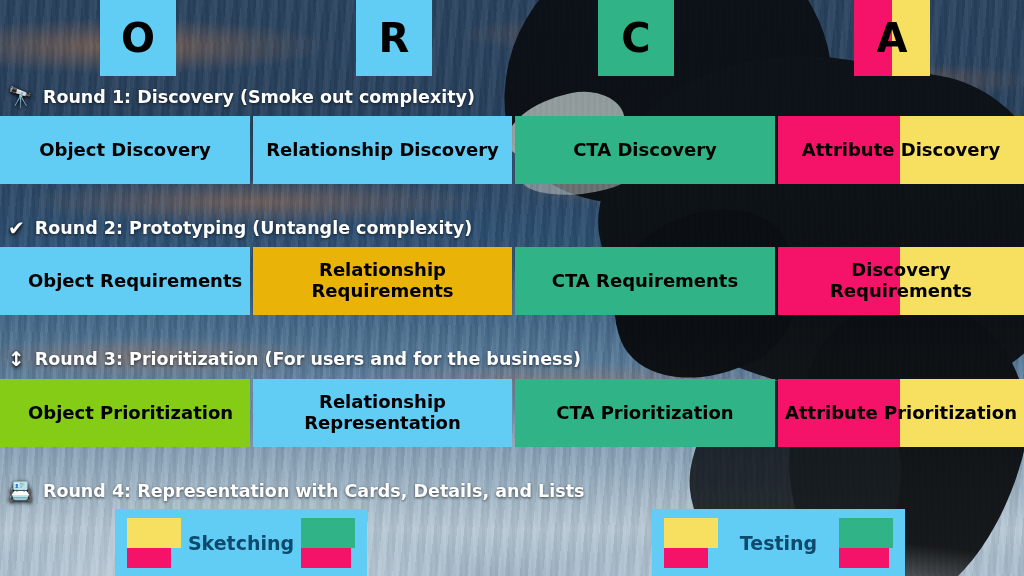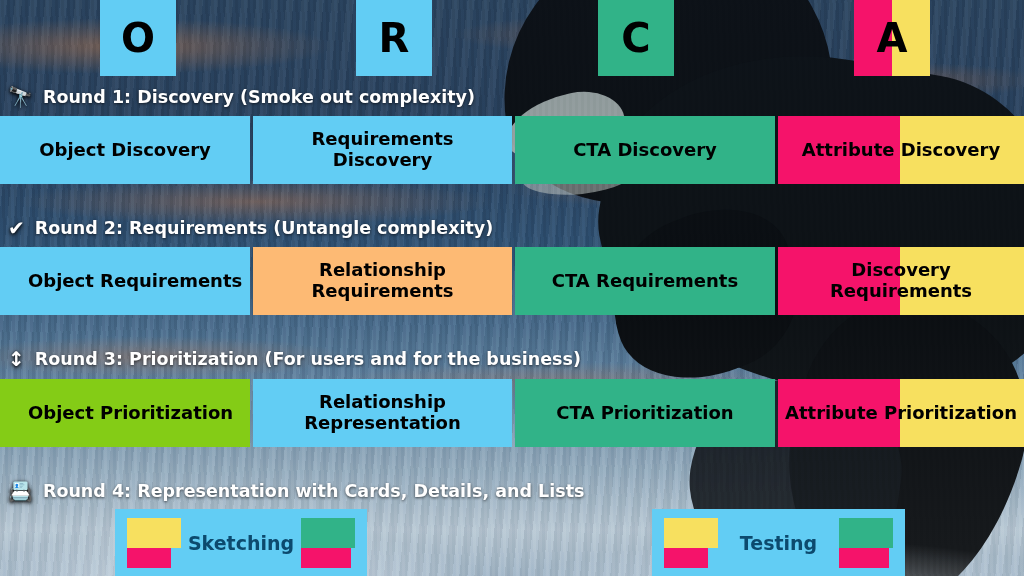--- a/index.html
+++ b/index.html
@@ -174,40 +174,40 @@
   <div id="rounds">
       <div class="round-head" style="top: 82px;">
         <span class="rh-icon">🔭</span>
         <span>Round 1: Discovery (Smoke out complexity)</span>
       </div>
       <div class="bar-row" style="top: 116px;">
         <div class="bar" style="left: 0px; width: 250px; background: rgb(98, 205, 244);">
           <span class="bar-label">Object Discovery</span>
         </div>
         <div class="bar" style="left: 253px; width: 259px; background: rgb(98, 205, 244);">
-          <span class="bar-label">Requirements Discovery</span>
+          <span class="bar-label">Relationship Discovery</span>
         </div>
         <div class="bar" style="left: 515px; width: 260px; background: rgb(49, 179, 136);">
           <span class="bar-label">CTA Discovery</span>
         </div>
         <div class="bar" style="left: 778px; width: 246px;">
           <span class="half-l" style="left: 0px; width: 122px; background: rgb(245, 19, 106);"></span>
           <span class="half-r" style="left: 122px; right: 0px; background: rgb(247, 224, 95);"></span>
           <span class="bar-label">Attribute Discovery</span>
         </div>
       </div>
       <div class="round-head" style="top: 213px;">
         <span class="rh-icon">✔</span>
-        <span>Round 2: Requirements (Untangle complexity)</span>
+        <span>Round 2: Prototyping (Untangle complexity)</span>
       </div>
       <div class="bar-row" style="top: 247px;">
         <div class="bar align-left" style="left: 0px; width: 250px; background: rgb(98, 205, 244);">
           <span class="bar-label">Object Requirements</span>
         </div>
-        <div class="bar" style="left: 253px; width: 259px; background: #fdba74;">
+        <div class="bar" style="left: 253px; width: 259px; background: #eab308;">
           <span class="bar-label">Relationship Requirements</span>
         </div>
         <div class="bar" style="left: 515px; width: 260px; background: rgb(49, 179, 136);">
           <span class="bar-label">CTA Requirements</span>
         </div>
         <div class="bar" style="left: 778px; width: 246px;">
           <span class="half-l" style="left: 0px; width: 122px; background: rgb(245, 19, 106);"></span>
           <span class="half-r" style="left: 122px; right: 0px; background: rgb(247, 224, 95);"></span>
           <span class="bar-label">Discovery Requirements</span>
         </div>

